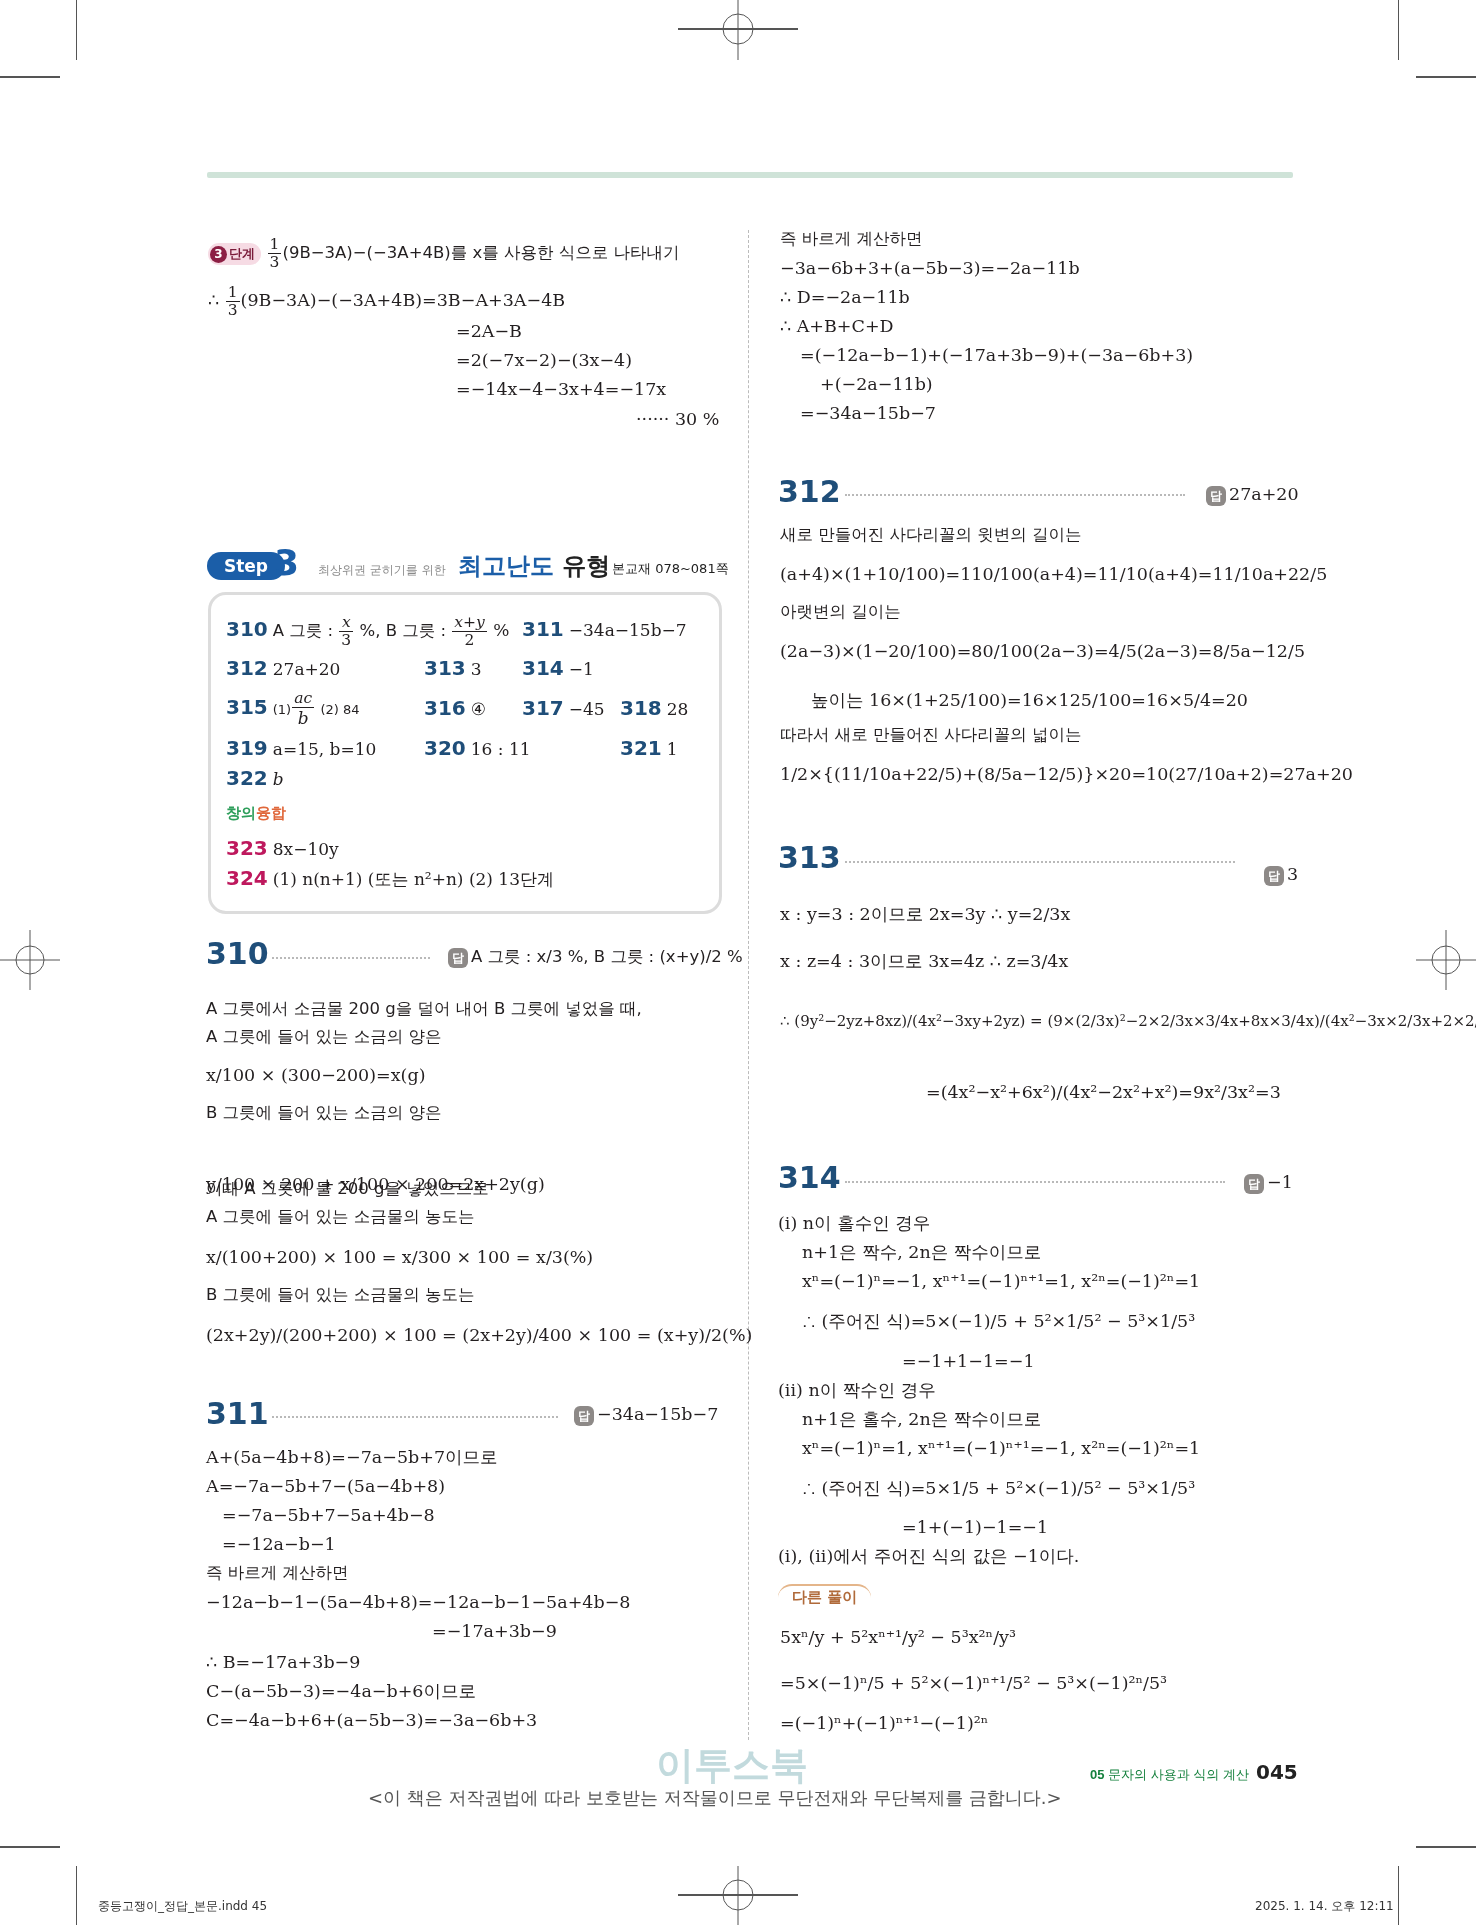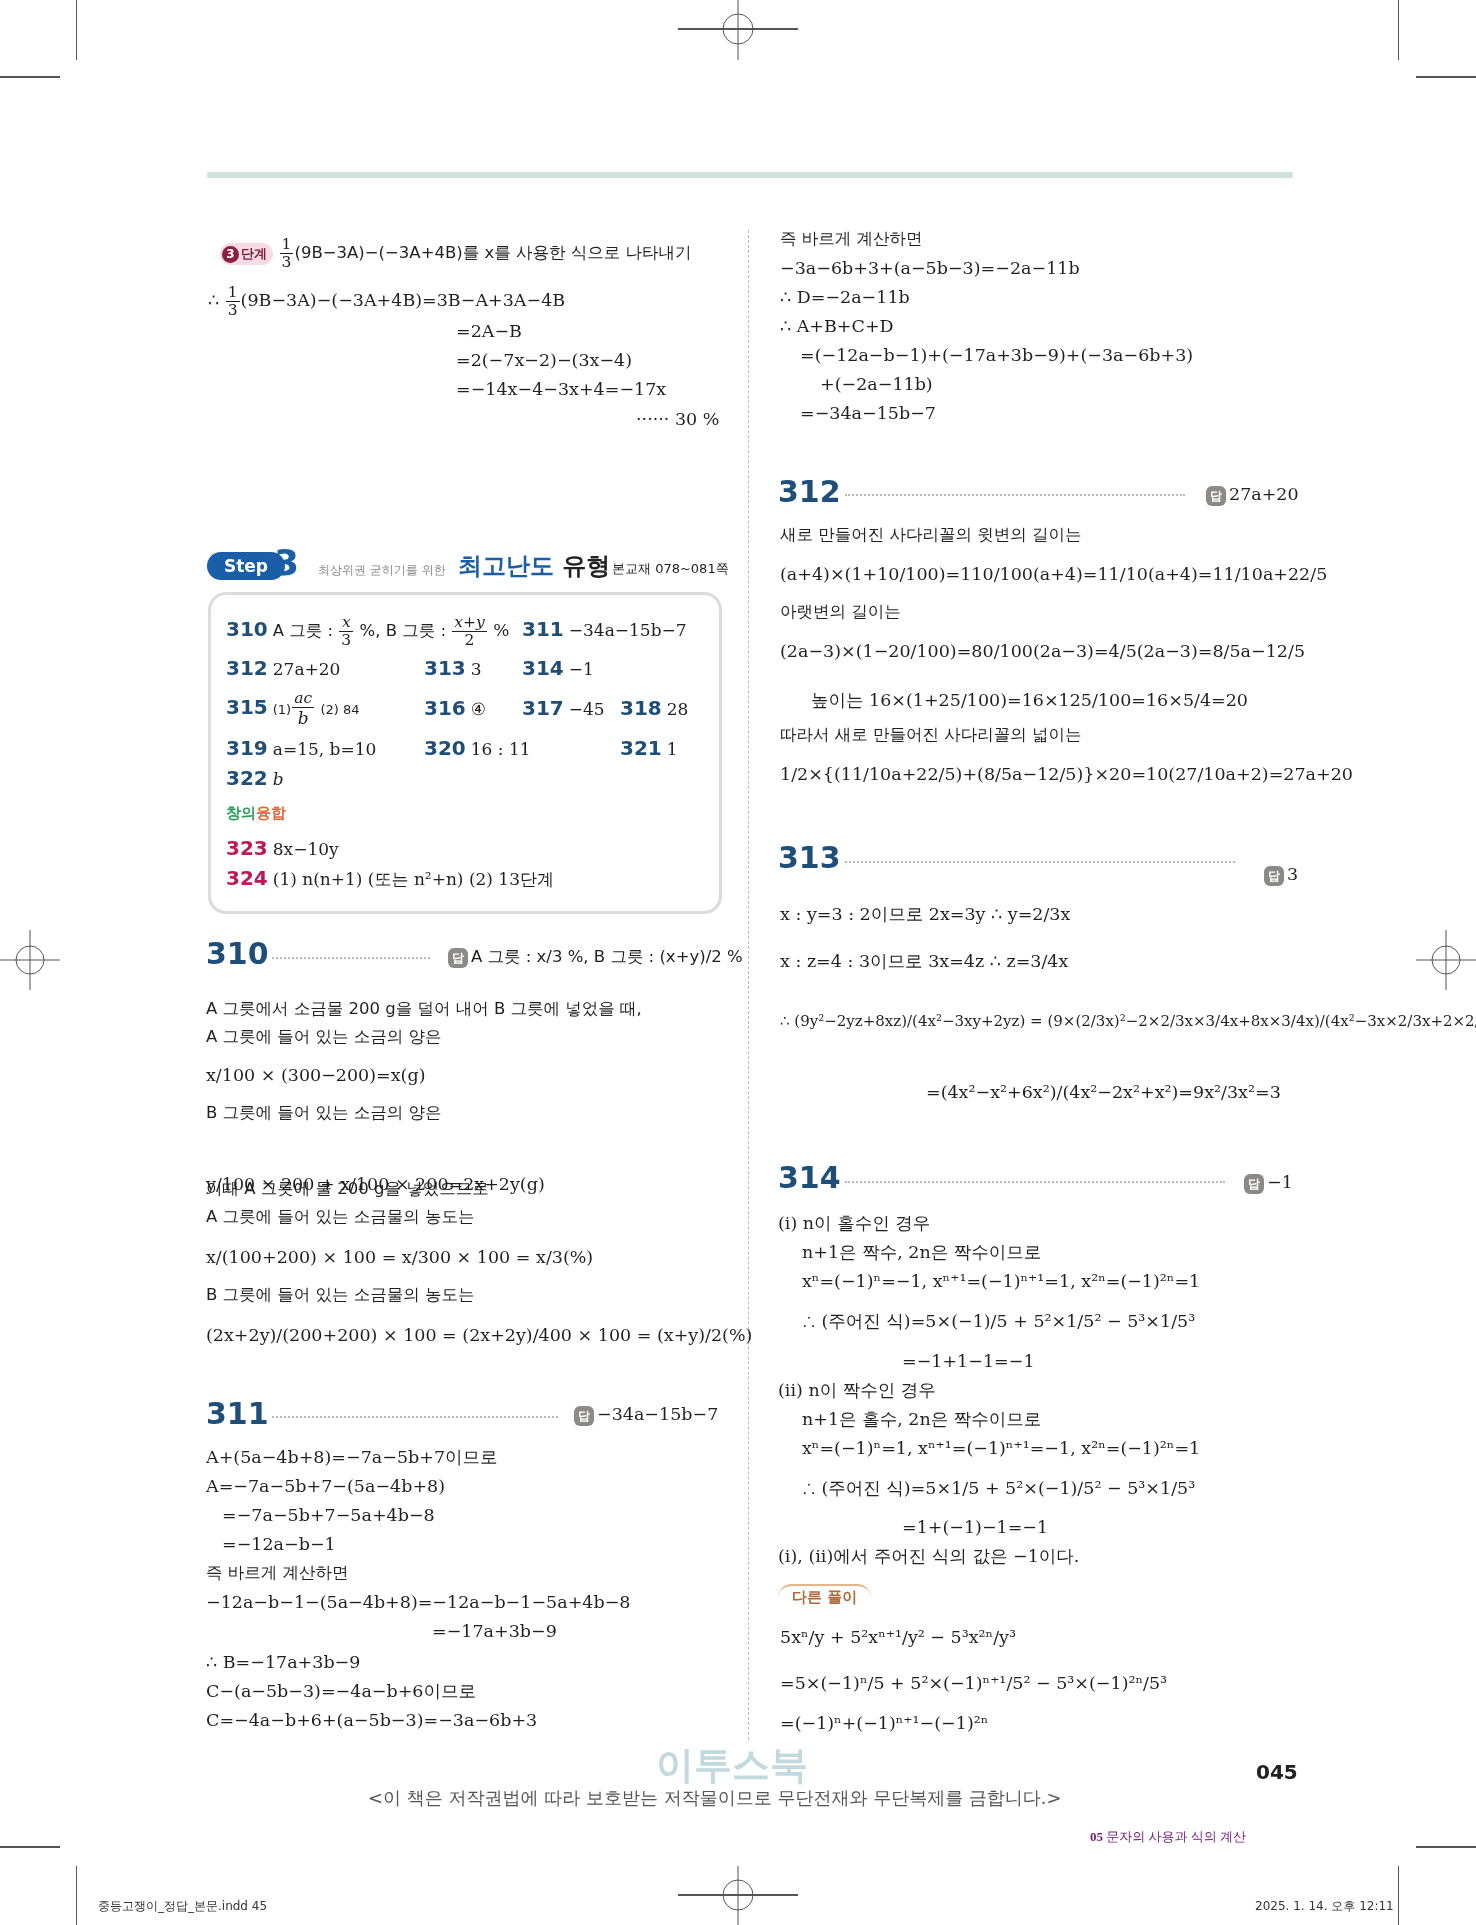--- a/index.html
+++ b/index.html
@@ -28,21 +28,21 @@
   .step-title b{color:#222;}
   .step-ref{position:absolute;left:612px;top:560px;font-family:"DejaVu Sans",sans-serif;font-size:13px;color:#222;}
   .ansbox{position:absolute;left:208px;top:592px;width:508px;height:316px;border:3px solid #dcdcdc;border-radius:18px;}
   .qa{position:absolute;white-space:nowrap;font-size:17px;}
   .qa .n{font-family:"DejaVu Sans",sans-serif;font-weight:bold;font-size:20px;color:#1f4e79;margin-right:5px;}
   .qa .n.g{color:#be185d;}
   .qa .sm{font-family:"DejaVu Sans",sans-serif;font-size:13px;}
   .chang{position:absolute;left:226px;top:804px;font-family:"DejaVu Sans",sans-serif;font-weight:bold;font-size:15px;}
   .chang .a{color:#2e9e5b;} .chang .b{color:#e0673a;}
   .alt-tag{position:absolute;left:778px;top:1584px;font-family:"DejaVu Sans",sans-serif;font-weight:bold;font-size:15px;color:#b06a3a;border-top:2px solid #e4b58a;border-radius:14px 14px 0 0;padding:2px 14px;}
-  .footer-ch{position:absolute;left:1090px;top:1828px;font-family:Liberation Serif, serif;font-size:13px;color:#701a75;}
+  .footer-ch{position:absolute;left:1090px;top:1766px;font-family:Liberation Sans, sans-serif;font-size:13px;color:#15803d;}
   .footer-ch b{font-size:13px;}
   .footer-pg{position:absolute;left:1256px;top:1760px;font-family:"DejaVu Sans",sans-serif;font-weight:bold;font-size:20px;color:#222;}
   .copyright{position:absolute;left:368px;top:1786px;font-family:"DejaVu Sans",sans-serif;font-size:18px;color:#555;}
   .watermark{position:absolute;left:656px;top:1740px;font-family:"DejaVu Sans",sans-serif;font-weight:bold;font-size:38px;color:#b8d4d8;opacity:.85;}
   .slug-l{position:absolute;left:98px;top:1898px;font-family:"DejaVu Sans",sans-serif;font-size:12px;color:#333;}
   .slug-r{position:absolute;left:1255px;top:1898px;font-family:"DejaVu Sans",sans-serif;font-size:12px;color:#333;}
 </style>
 </head>
 <body>
 
@@ -72,21 +72,21 @@
   </svg>
 <svg class="reg" style="left:678px;top:1866px;" width="120" height="59">
     <line x1="60" y1="0" x2="60" y2="59" stroke="#555"></line>
     <line x1="0" y1="29" x2="120" y2="29" stroke="#555" stroke-width="2"></line>
     <ellipse cx="60" cy="29" rx="15" ry="15" fill="none" stroke="#555"></ellipse>
   </svg>
 
 <div class="topbar"></div>
 <div class="divider"></div>
 
-<div class="line" style="left:220px;top:236px;">
+<div class="line" style="left:208px;top:236px;">
   <span class="stage"><span class="circ">3</span><span>단계</span></span>
   <span class="frac"><span class="num">1</span><span>3</span></span><span class="ko">(9B−3A)−(−3A+4B)를 x를 사용한 식으로 나타내기</span>
 </div>
 <div class="line" style="left:208px;top:284px;">∴ <span class="frac"><span class="num">1</span><span>3</span></span><span>(9B−3A)−(−3A+4B)=3B−A+3A−4B</span></div>
 <div class="line" style="left:456px;top:320px;">=2A−B</div>
 <div class="line" style="left:456px;top:349px;">=2(−7x−2)−(3x−4)</div>
 <div class="line" style="left:456px;top:378px;">=−14x−4−3x+4=−17x</div>
 <div class="line" style="left:636px;top:408px;">······ 30 %</div>
 
 <div class="step-pill">Step</div>

